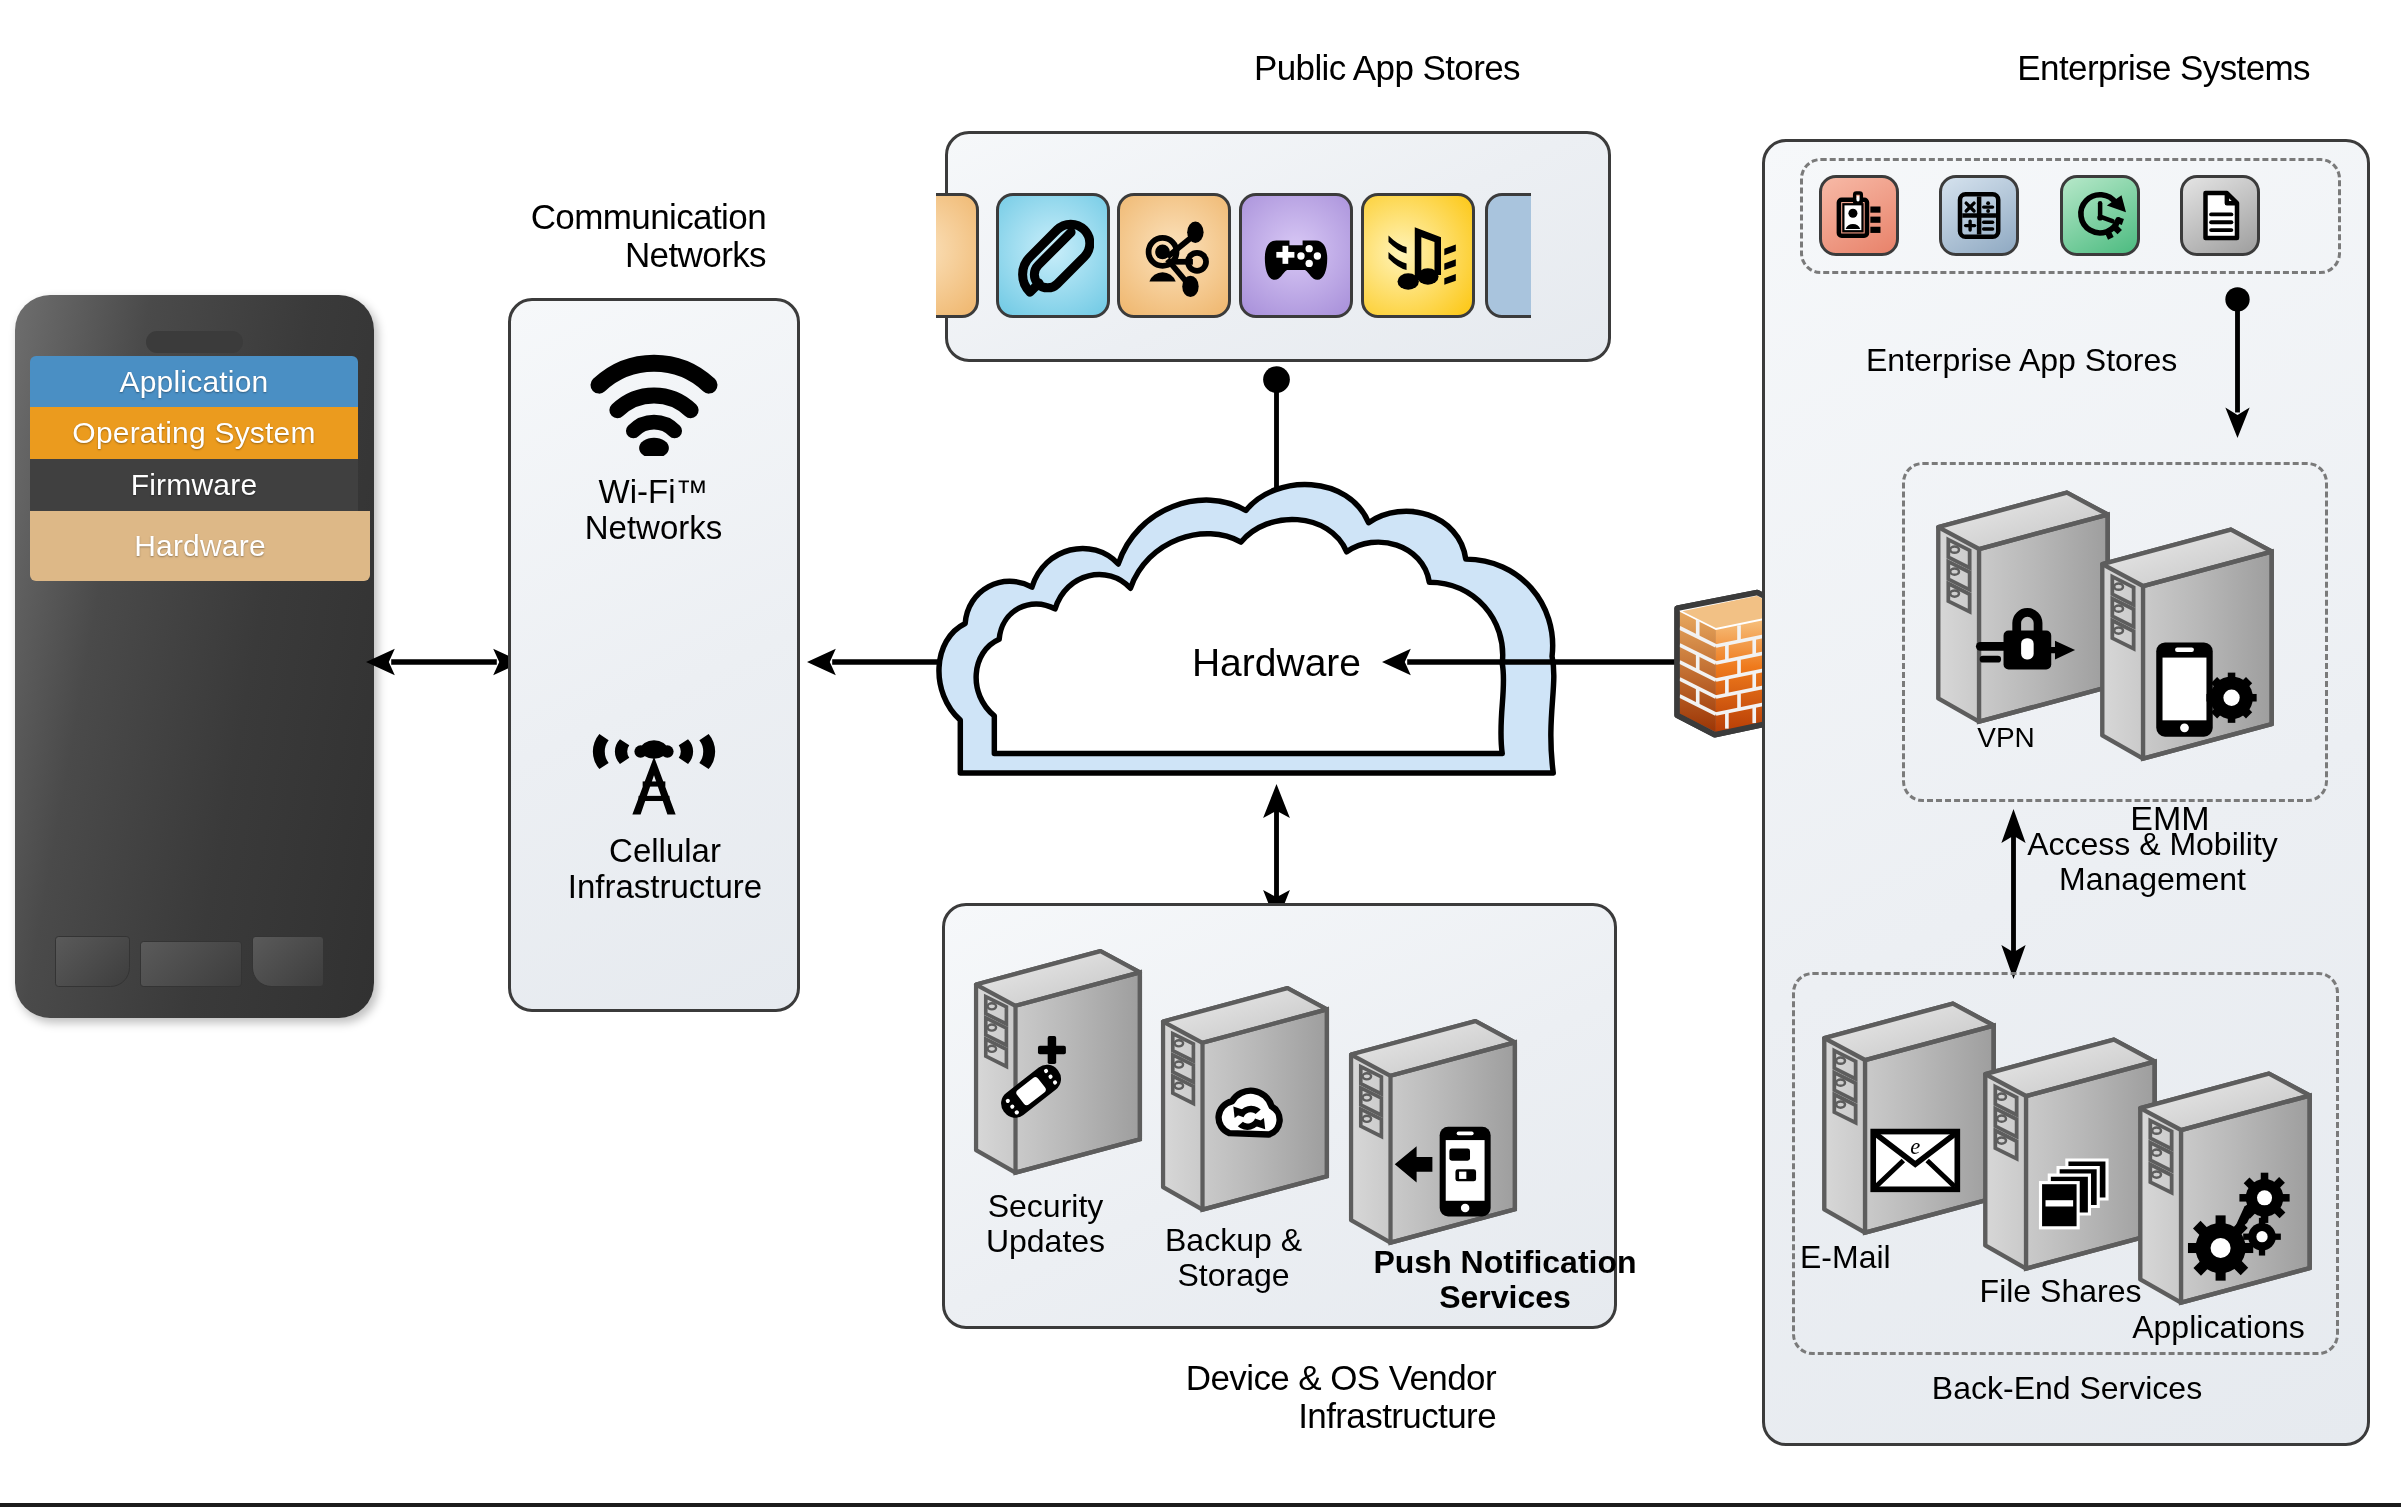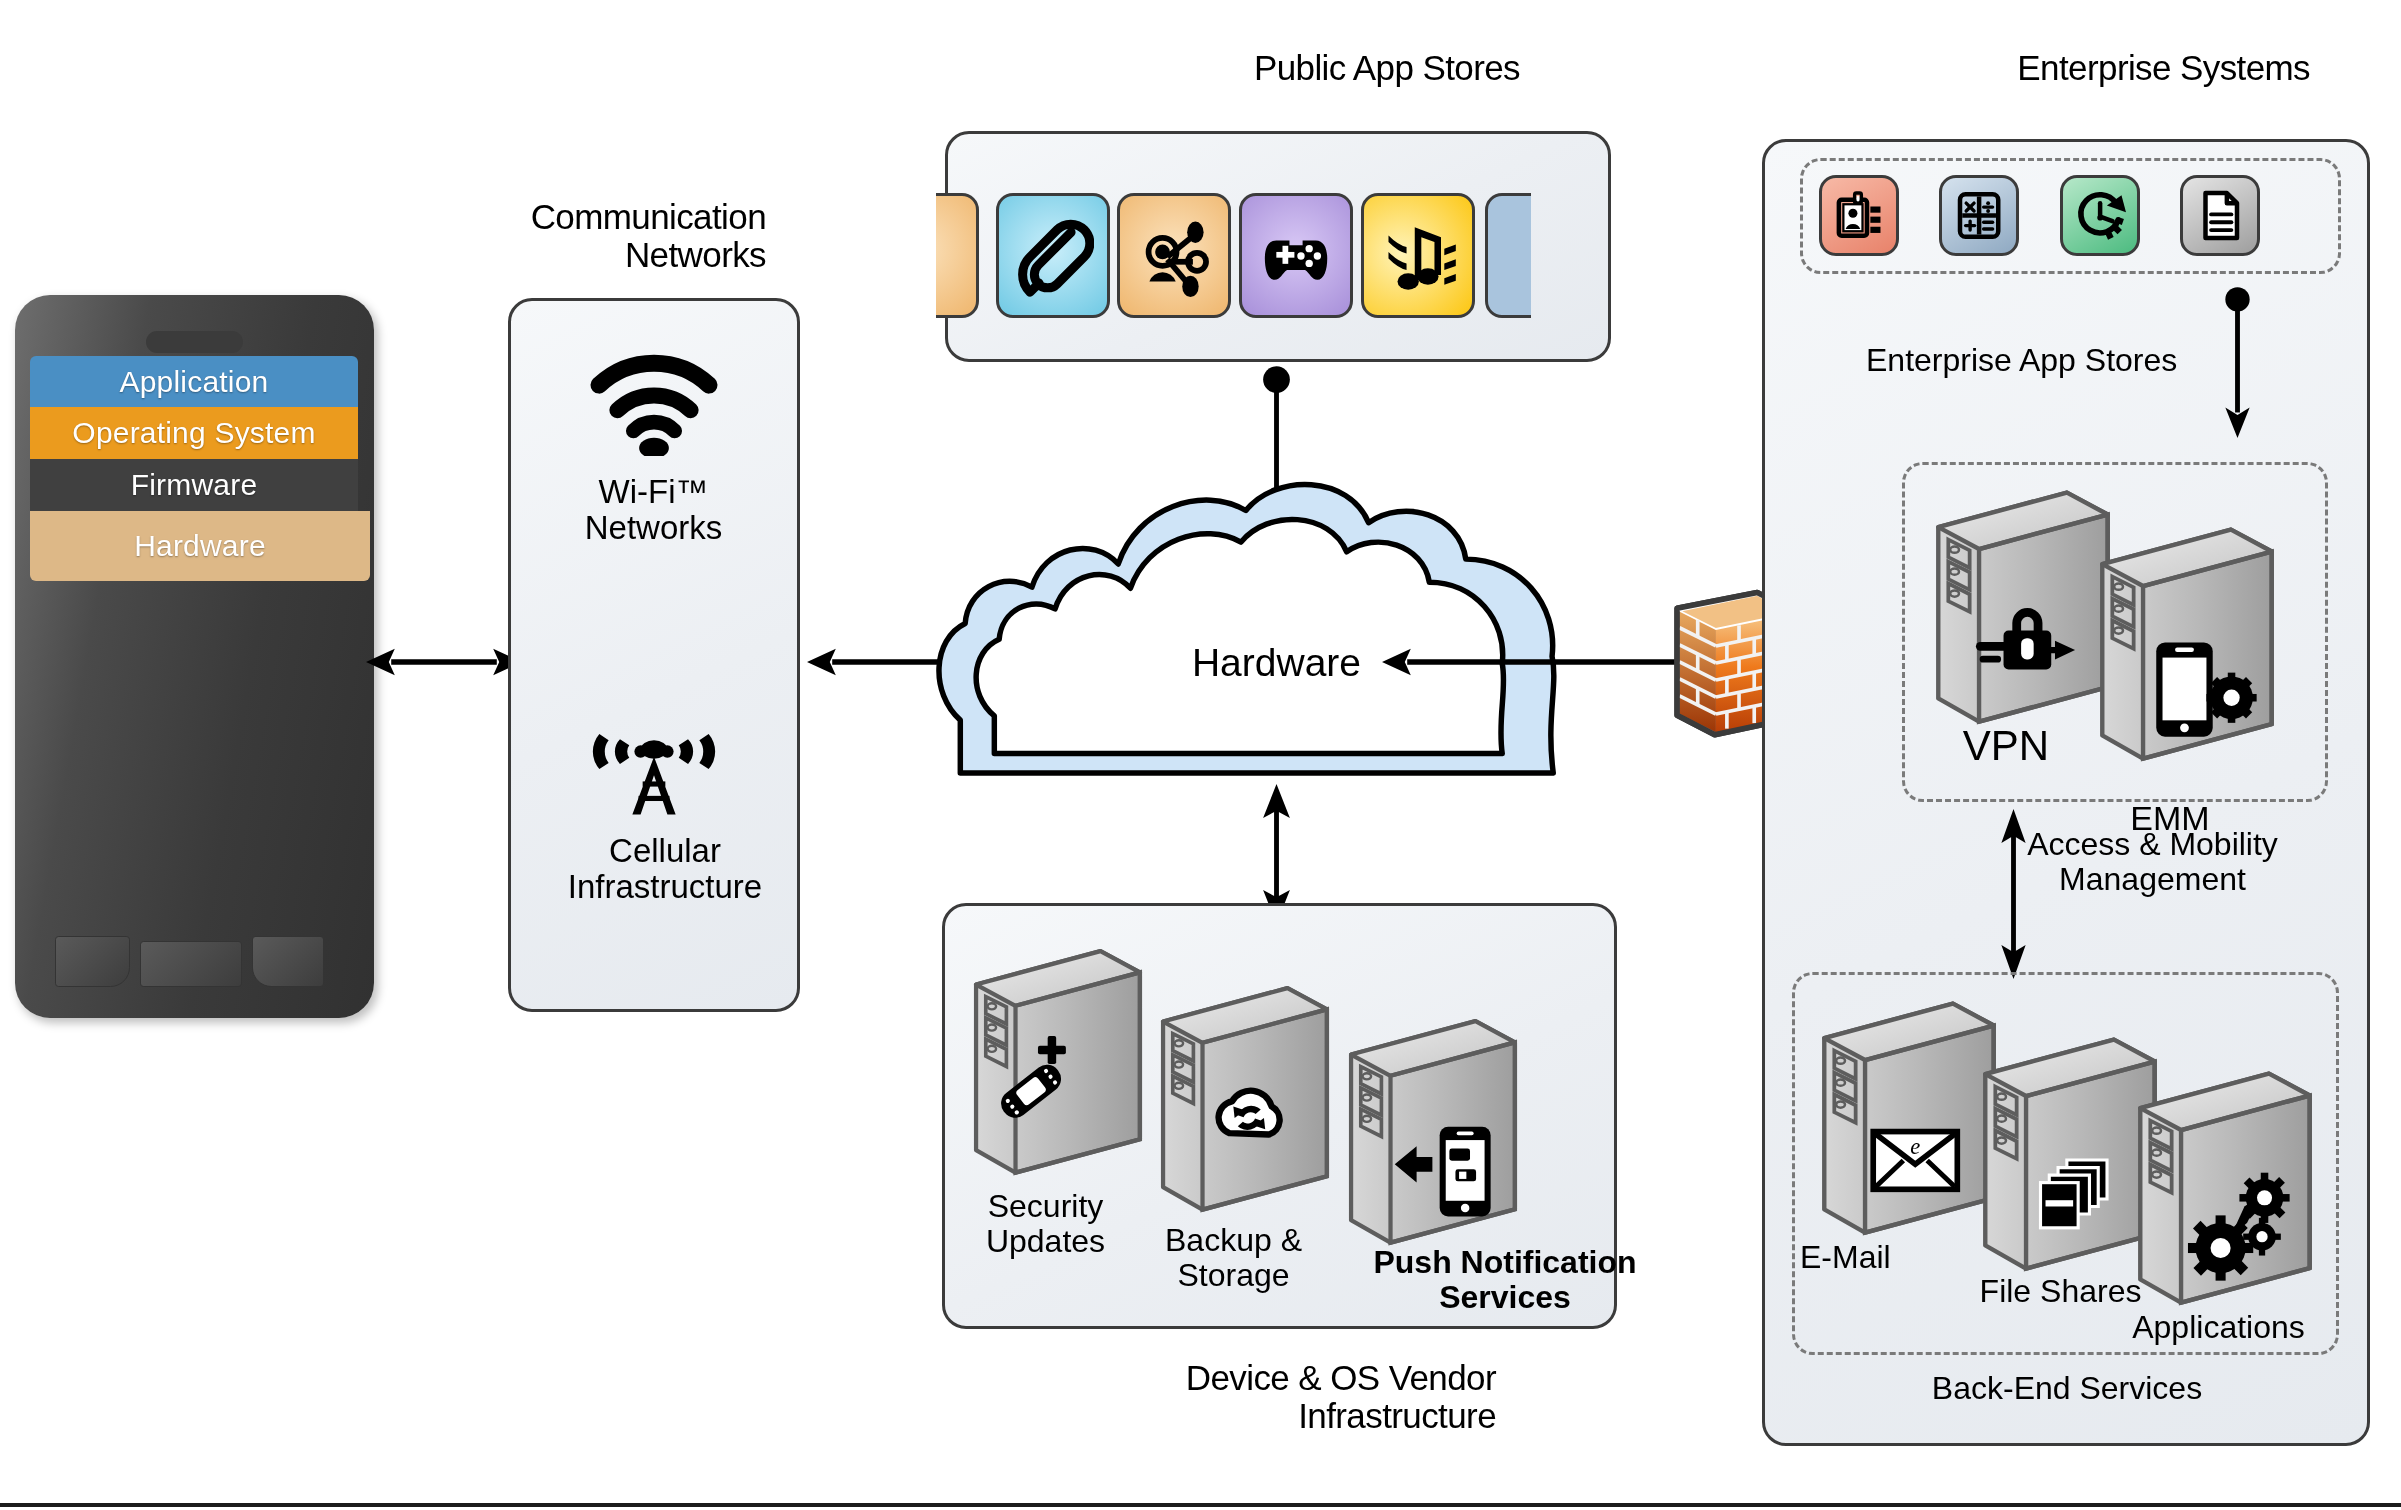--- a/index.html
+++ b/index.html
@@ -498,21 +498,21 @@
     <g transform="translate(70,200)" fill="#000">
       <rect x="44" y="40" width="76" height="62" rx="8"></rect>
       <path d="M58 42 v-14 a24 24 0 0 1 48 0 v14 h-14 v-14 a10 10 0 0 0 -20 0 v14 z"></path>
       <rect x="72" y="52" width="20" height="34" rx="9" fill="#fff"></rect>
       <rect x="0" y="58" width="56" height="14" rx="7"></rect>
       <rect x="6" y="80" width="34" height="11" rx="5"></rect>
       <polygon points="126,56 158,71 126,86 126,76 112,76 112,66 126,66"></polygon>
     </g>
   </svg>
 </div>
-<div class="abs lbl" style="left:1933px;top:723px;width:146px;font-size:42px;text-align:center;">VPN</div>
+<div class="abs lbl" style="left:1933px;top:723px;width:146px;font-size:28px;text-align:center;">VPN</div>
 
 <div class="abs" style="left:2096px;top:517px;width:182px;height:255px;">
   <svg viewBox="0 0 290 400">
     <polygon points="10,75 215,20 280,55 280,330 75,385 10,348" fill="url(#sg1)" stroke="#5d5d5d" stroke-width="7" stroke-linejoin="round"></polygon>
     <polygon points="10,75 215,20 280,55 75,110" fill="url(#sg1t)" stroke="#5d5d5d" stroke-width="7" stroke-linejoin="round"></polygon>
     <polygon points="75,110 280,55 280,330 75,385" fill="none" stroke="#5d5d5d" stroke-width="7"></polygon>
     <g fill="none" stroke="#5d5d5d" stroke-width="6">
       <path d="M26 95 L60 112 L60 140 L26 123 Z"></path>
         <path d="M26 130 L60 147 L60 175 L26 158 Z"></path>
         <path d="M26 165 L60 182 L60 210 L26 193 Z"></path>

